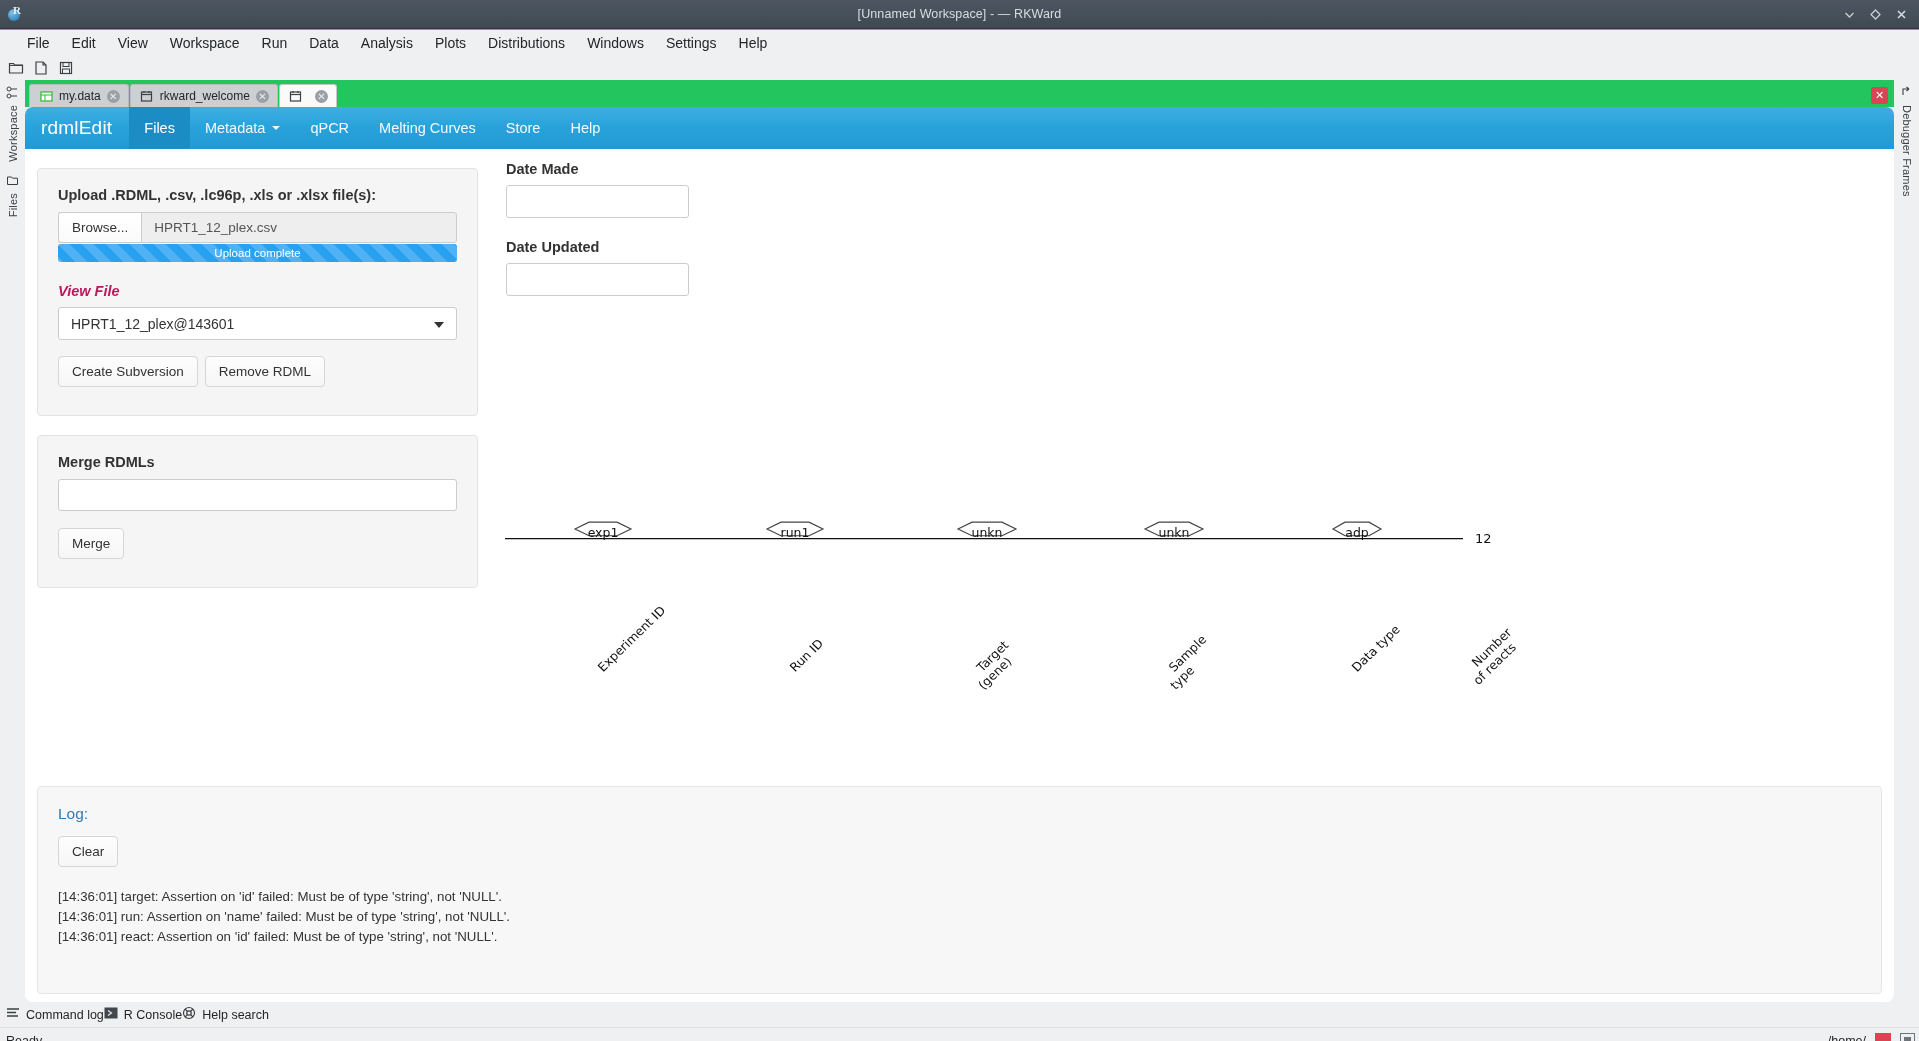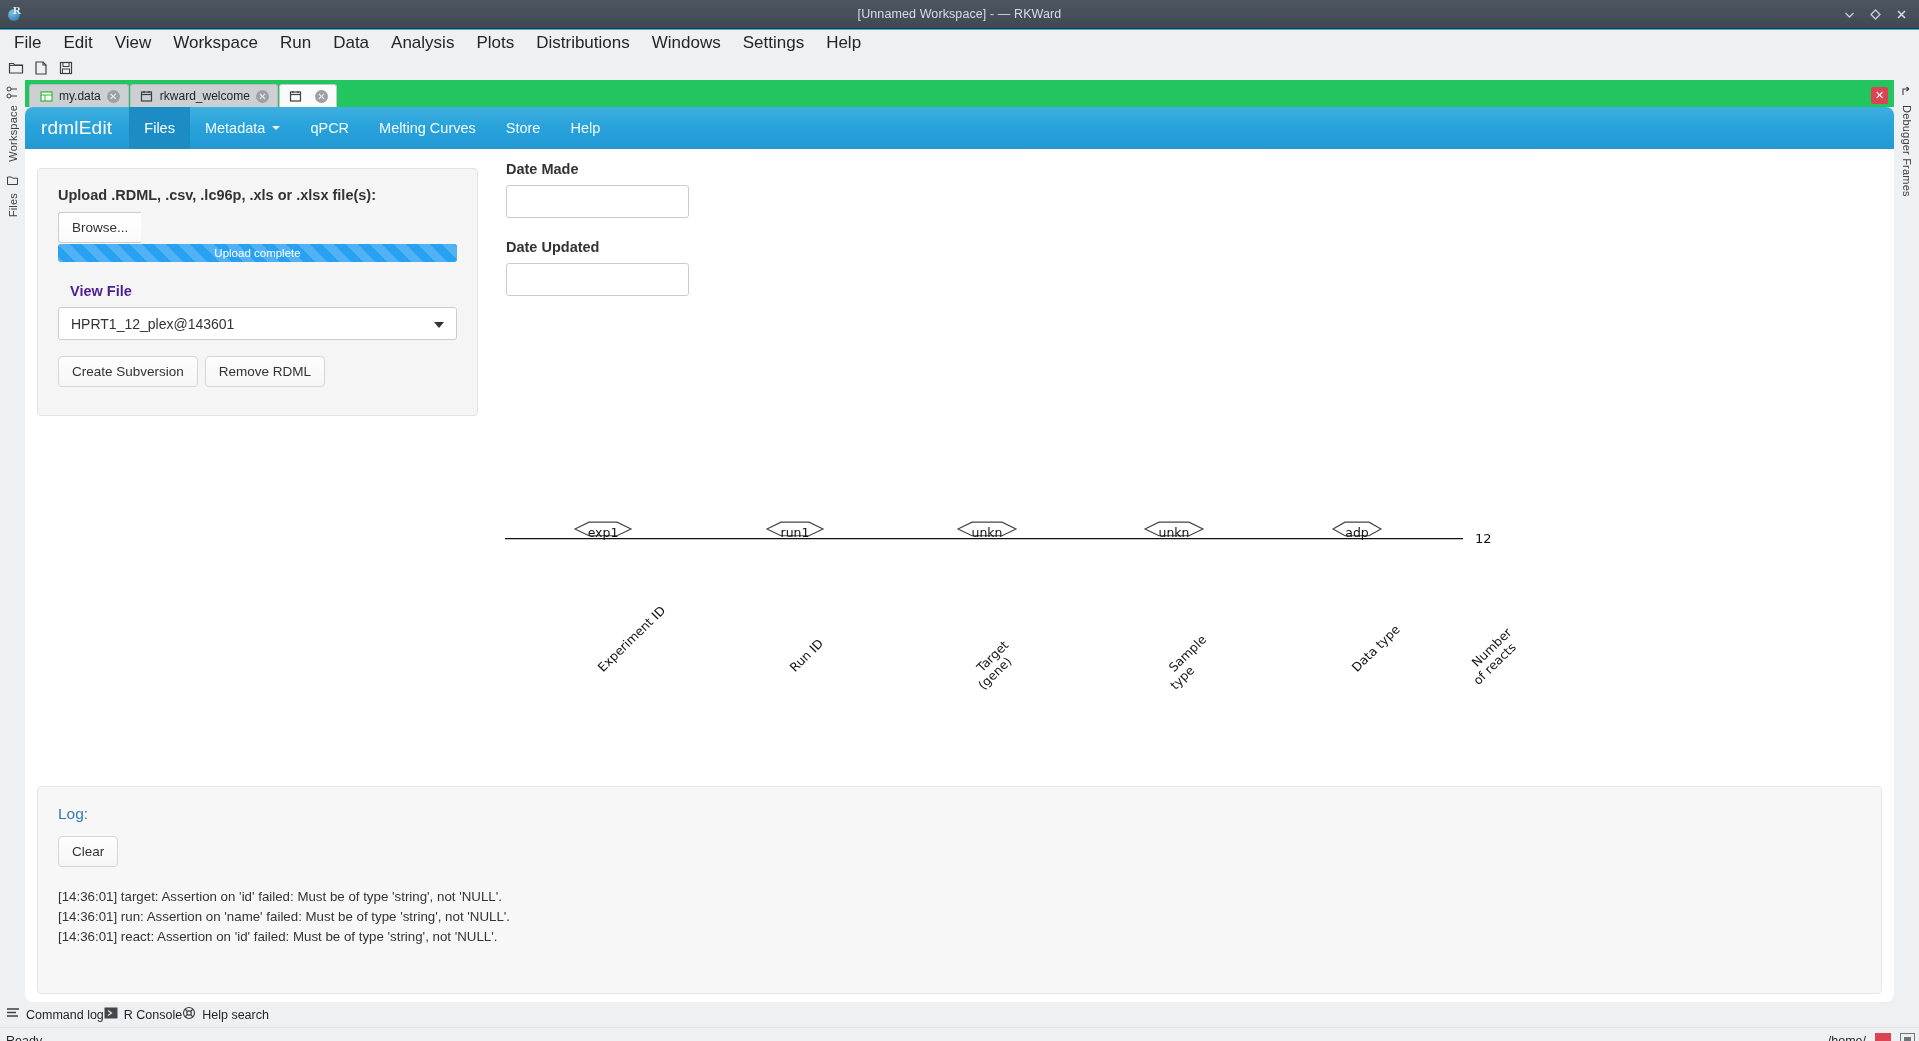--- a/index.html
+++ b/index.html
@@ -43,22 +43,22 @@
     padding-right: 11px; color: #c7ced4;
   }
   .titlebar .wbtn { font-size: 12px; line-height: 1; cursor: default; }
   .titlebar .wbtn svg { display:block; }
 
   
   .menubar {
     height: 26px; background: #eff0f1;
     display: flex; align-items: center;
     border-top: 1px solid #3daee9;
-    padding-left: 3px;
-    font-size: 17px; color: #232629;
+    padding-left: 16px;
+    font-size: 14px; color: #232629;
   }
   .menubar .mi { padding: 3px 11px; border-radius: 2px; }
 
   
   .toolbar {
     height: 25px; background: #eff0f1;
     display: flex; align-items: center; gap: 5px;
     padding-left: 6px;
   }
   .toolbar .tb { width: 20px; height: 20px; display:flex; align-items:center; justify-content:center; }
@@ -176,21 +176,21 @@
     filter: saturate(1.2);
   }
   .progress-inner{
     width:100%;height:100%;display:flex;align-items:center;justify-content:center;
     background:#3a9ee0;
     background-image: linear-gradient(45deg, rgba(255,255,255,.18) 25%, transparent 25%,
       transparent 50%, rgba(255,255,255,.18) 50%, rgba(255,255,255,.18) 75%,
       transparent 75%, transparent);
     background-size: 24px 24px;
   }
-  .flabel { font-size: 14.5px; font-weight: bold; color: #4c1d95; margin: 21px 0 8px 12px; }
+  .flabel { font-size: 14.5px; font-weight: bold; color: #be185d; margin: 21px 0 8px 0; font-style: italic; }
   .selectbox {
     height: 33px; background: #fff; border: 1px solid #cccccc; border-radius: 3px;
     display: flex; align-items: center; padding: 0 12px;
     font-size: 14px; color: #333; position: relative;
   }
   .selectbox .arrow {
     position: absolute; right: 12px; top: 50%; margin-top: -2px;
     border-left: 5px solid transparent; border-right: 5px solid transparent;
     border-top: 6px solid #333;
   }
@@ -440,35 +440,41 @@
             </g>
           </svg>
         </div>
 
         <div class="panelcol">
 
           <div class="card">
             <h4>Upload .RDML, .csv, .lc96p, .xls or .xlsx file(s):</h4>
             <div class="fileinput">
               <div class="browse">Browse...</div>
+              <div class="fname">HPRT1_12_plex.csv</div>
             </div>
             <div class="progress">
               <div class="progress-inner">Upload complete</div>
             </div>
             <div class="flabel">View File</div>
             <div class="selectbox">
               <span>HPRT1_12_plex@143601</span>
               <span class="arrow"></span>
             </div>
             <div class="btnrow">
               <div class="btn">Create Subversion</div>
               <div class="btn">Remove RDML</div>
             </div>
           </div>
 
+          <div class="card">
+            <h4>Merge RDMLs</h4>
+            <input class="textinput" type="text" value="" style="">
+            <div class="btn" style="display:inline-block">Merge</div>
+          </div>
 
         </div>
 
         <div class="datecol">
           <div class="dlabel">Date Made</div>
           <input class="dinput" type="text" value="" style="">
           <div class="dlabel">Date Updated</div>
           <input class="dinput" type="text" value="" style="">
         </div>
 

